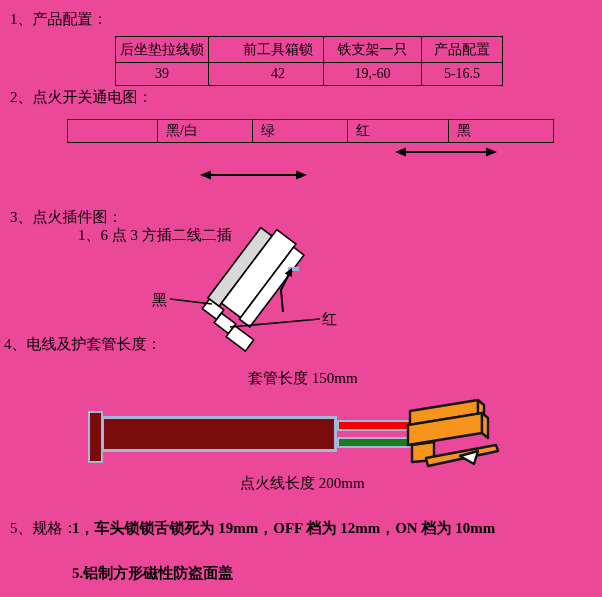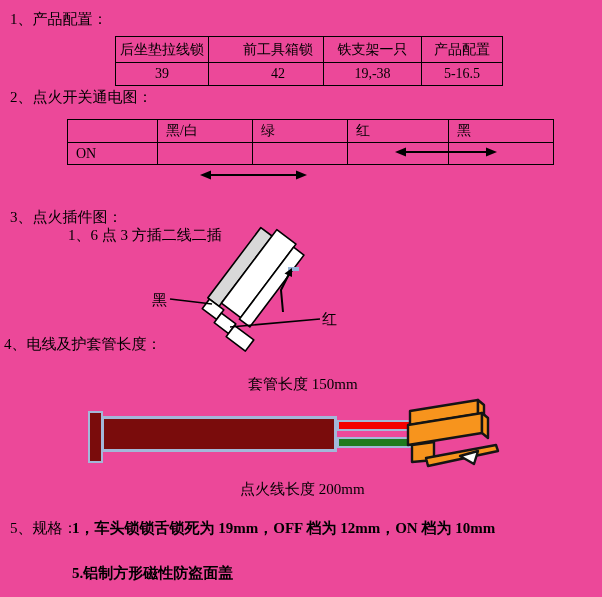--- a/index.html
+++ b/index.html
@@ -15,21 +15,21 @@
   html,body{margin:0;padding:0;}
   body{background:#ffffff;}
   .page{
     position:relative;width:602px;height:597px;background:#ec4899;overflow:hidden;
     font-family:"Liberation Serif","DejaVu Serif",serif;color:var(--ink);
   }
   .abs{position:absolute;}
   .heading{font-size:15px;white-space:nowrap;}
   .note{font-size:15px;white-space:nowrap;}
   .wire-tag{font-size:15px;white-space:nowrap;}
-  .len-label{font-size:15px;white-space:nowrap;margin-top:6px;}
+  .len-label{font-size:15px;white-space:nowrap;}
   .spec-line{font-size:15px;white-space:nowrap;font-weight:bold;}
 
   table{border-collapse:collapse;table-layout:fixed;}
   td,th{border:1px solid #000;font-weight:normal;font-size:14px;padding:0;overflow:hidden;}
 
   .cfg td{ text-align:center;vertical-align:middle;}
   .cfg .hrow td{height:25px;}
   .cfg .vrow td{height:22px;text-align:center;}
   .cfg .c1{width:92px;} .cfg .c2{width:90px;padding-left:24px;} .cfg .c3{width:97px;margin-top:30px;} .cfg .c4{width:80px;}
 
@@ -59,65 +59,58 @@
     <tbody>
         <tr class="hrow">
       <td class="c1">后坐垫拉线锁</td>
       <td class="c2">前工具箱锁</td>
       <td class="c3">铁支架一只</td>
       <td class="c4">产品配置</td>
     </tr>
     <tr class="vrow">
       <td class="c1">39</td>
       <td class="c2">42</td>
-      <td class="c3">19,-38</td>
+      <td class="c3">19,-60</td>
       <td class="c4">5-16.5</td>
     </tr>
   </tbody>
     </table>
 
   <div class="abs heading" style="left:10px;top:88px">2、点火开关通电图：</div>
 
   <div class="abs ign-wrap">
     <table class="ign">
       <tbody>
           <tr class="r0">
         <td class="c1"></td>
         <td class="c2">黑/白</td>
         <td class="c3">绿</td>
         <td class="c4">红</td>
         <td class="c5">黑</td>
-      </tr>
-      <tr class="r1">
-        <td class="c1">ON</td>
-        <td class="c2"></td>
-            <td class="c3"></td>
-        <td class="c4"></td>
-            <td class="c5"></td>
       </tr>
     </tbody>
       </table>
     <svg class="ign-arrows" viewBox="0 0 486 88">
 
       <g fill="#000" stroke="none">
         <line x1="337" y1="33" x2="421" y2="33" stroke="#000" stroke-width="2"></line>
         <polygon points="328,33 339,28.5 339,37.5"></polygon>
         <polygon points="430,33 419,28.5 419,37.5"></polygon>
       </g>
 
       <g fill="#000" stroke="none">
         <line x1="142" y1="56" x2="231" y2="56" stroke="#000" stroke-width="2"></line>
         <polygon points="133,56 144,51.5 144,60.5"></polygon>
         <polygon points="240,56 229,51.5 229,60.5"></polygon>
       </g>
     </svg>
   </div>
 
   <div class="abs heading" style="left:10px;top:208px">3、点火插件图：</div>
-  <div class="abs note" style="left:68px;top:226px">1、6 点 3 方插二线二插</div>
+  <div class="abs note" style="left:78px;top:226px">1、6 点 3 方插二线二插</div>
 
   <svg class="abs" style="left:140px;top:216px" width="205" height="140" viewBox="0 0 205 140">
     <g transform="translate(132,20) rotate(37)" stroke="#000" stroke-width="1.6" stroke-linejoin="round">
       <rect x="-14" y="0" width="14" height="88" fill="#d8d8d8"></rect>
       <rect x="0" y="-8" width="24" height="92" fill="#ffffff"></rect>
       <rect x="24" y="-4" width="13" height="90" fill="#ffffff"></rect>
       <rect x="-12" y="88" width="18" height="12" fill="#ffffff"></rect>
       <rect x="6" y="92" width="18" height="12" fill="#ffffff"></rect>
       <rect x="24" y="94" width="24" height="14" fill="#ffffff"></rect>
     </g>

